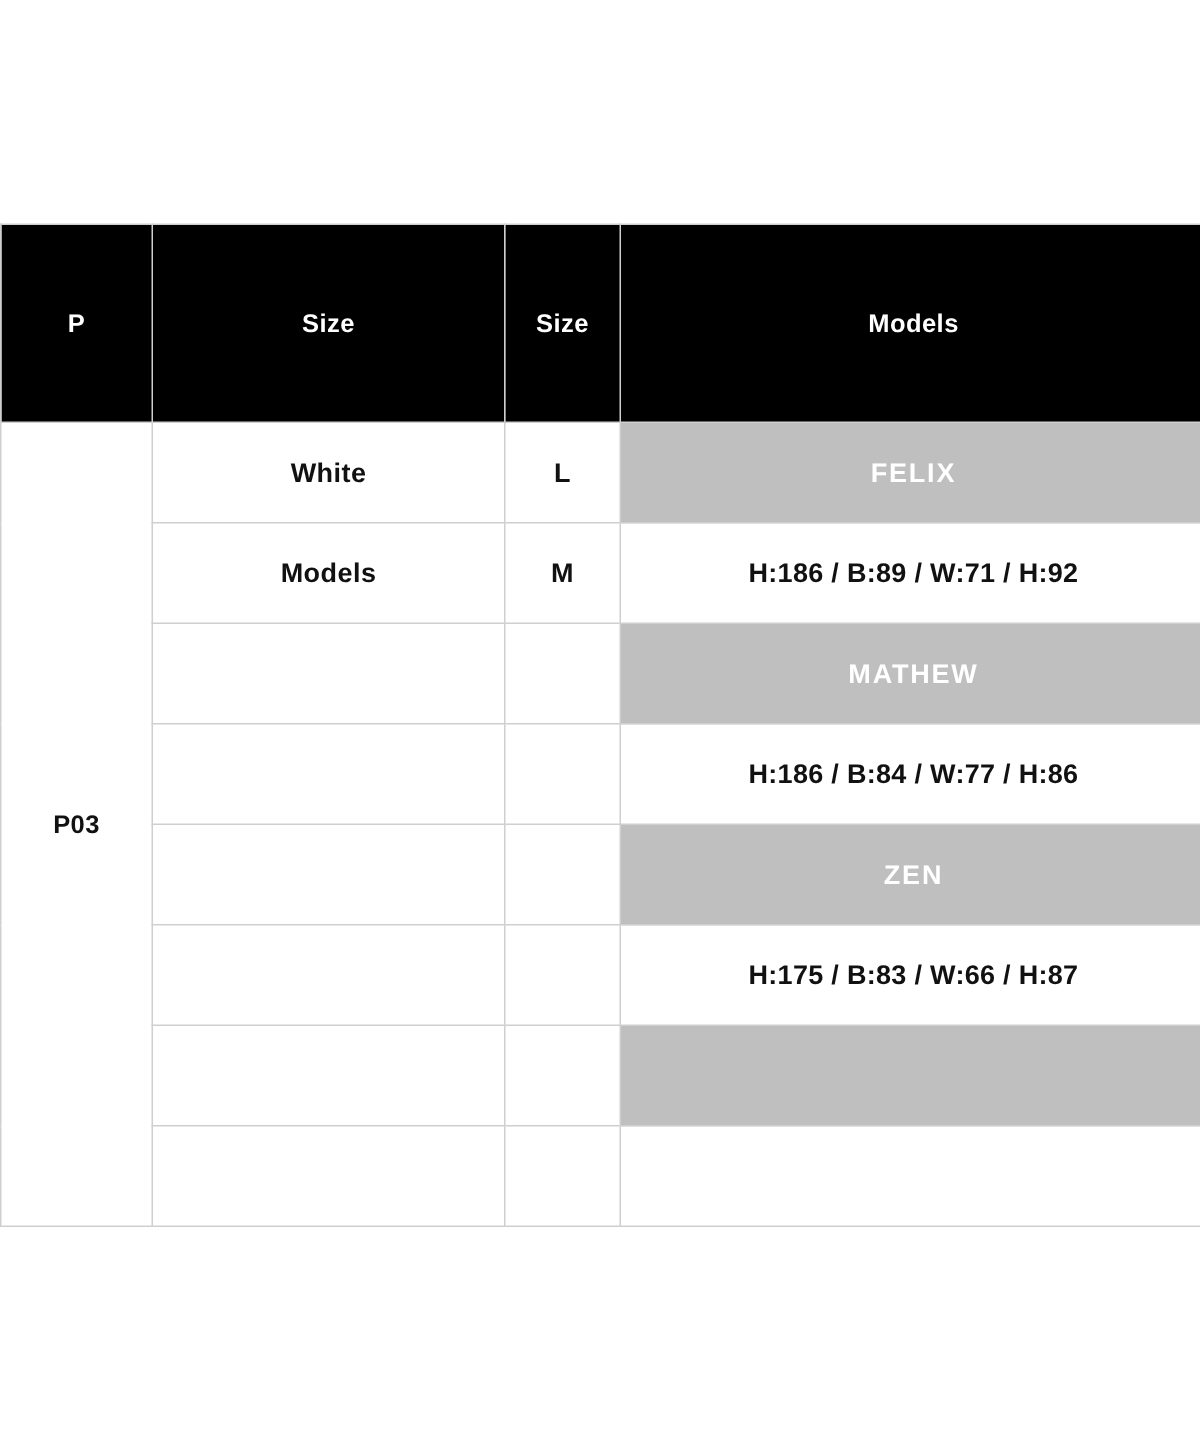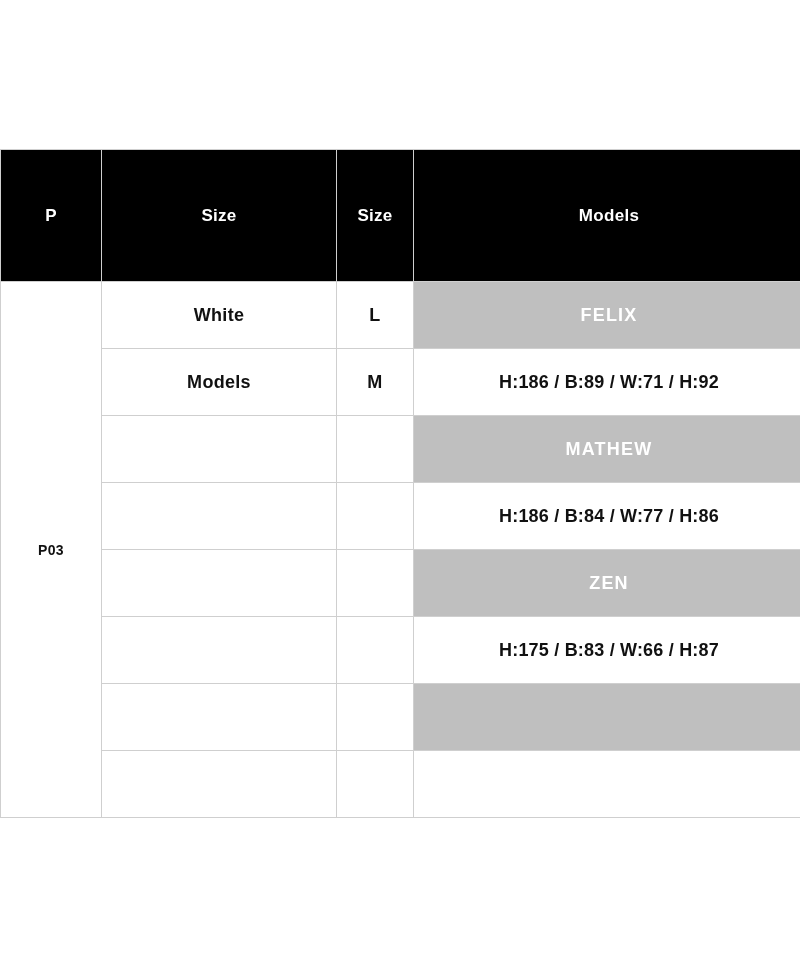--- a/index.html
+++ b/index.html
@@ -56,21 +56,21 @@
   thead th.col-models { width: 390px; }
 
   
   tbody td {
     height: 66px;
     background: #ffffff;
     color: #111111;
   }
   tbody td.p-cell {
     border-left-color: #cfcfcf;
-    font-size: 14px;
+    font-size: 17px;
   }
   tbody td.empty {
     color: transparent;
   }
   tbody td.model-name {
     background: #bfbfbf;
     color: #ffffff;
     font-size: 18px;
     letter-spacing: 1.2px;
   }

